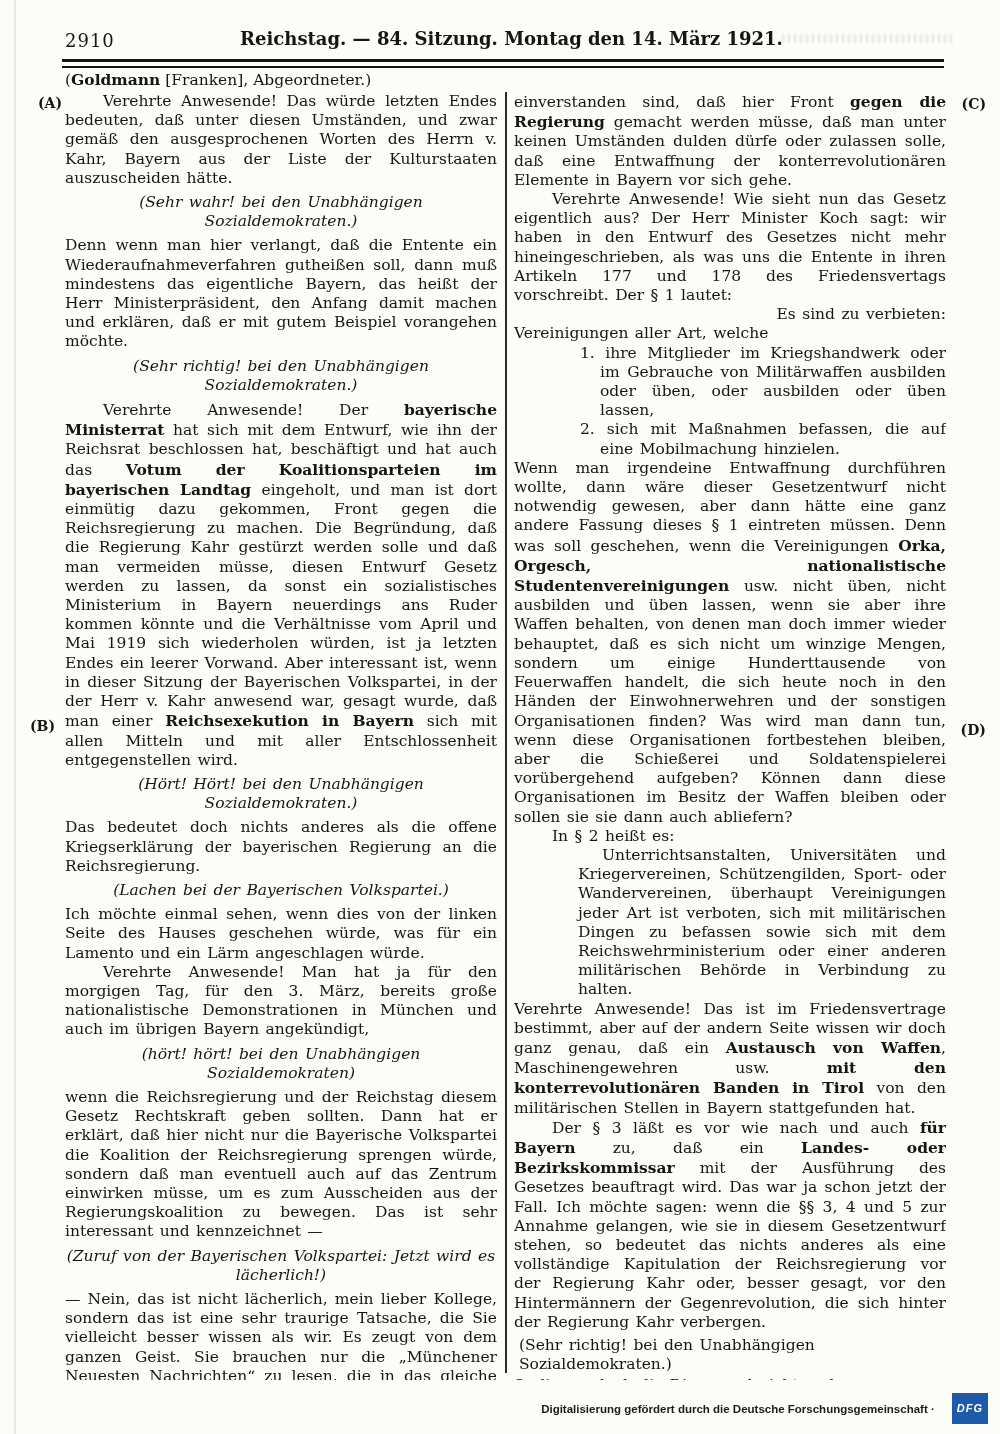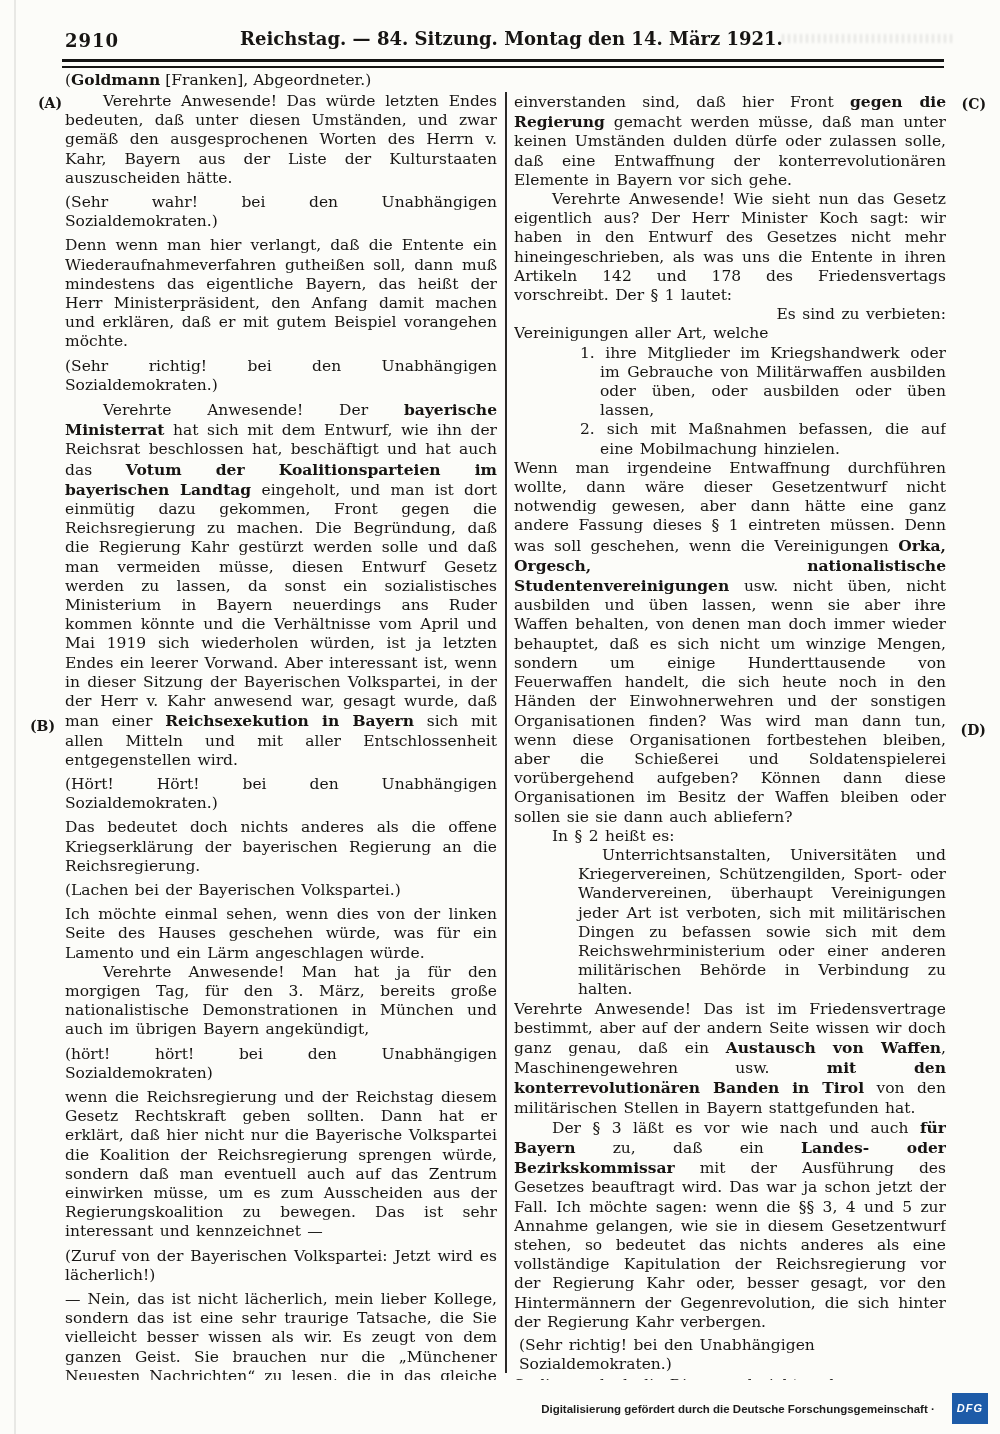--- a/index.html
+++ b/index.html
@@ -5,36 +5,36 @@
   html,body{margin:0;padding:0;background:#d8d8d4;}
   .page{position:relative;width:1000px;height:1434px;margin:0 auto;background:#fcfcf9;
         color:#171513;font-family:"DejaVu Serif",serif;overflow:hidden;}
   
   .scan-noise{position:absolute;top:34px;right:48px;width:170px;height:9px;opacity:.5;
         background:repeating-linear-gradient(90deg,rgba(110,110,110,.35) 0 2px,transparent 2px 6px);
         filter:blur(1px);}
   .scan-edge{position:absolute;left:14px;top:0;bottom:0;width:2px;background:rgba(90,90,90,.12);}
 
   header{position:absolute;top:28px;left:65px;right:58px;height:28px;}
-  .pagenum{position:absolute;left:0;top:2px;font-size:18px;font-weight:bold;letter-spacing:1px;}
+  .pagenum{position:absolute;left:0;top:2px;font-size:18px;font-weight:normal;letter-spacing:1px;}
   .htitle{position:absolute;left:16px;right:0;text-align:center;font-size:18px;font-weight:bold;}
   .hrule{position:absolute;top:59px;left:62px;right:56px;height:4px;
         border-top:3px solid #141414;border-bottom:2px solid #141414;}
 
   .speaker{position:absolute;top:70px;left:65px;font-size:15.5px;}
 
   .columns{position:absolute;top:92px;left:65px;width:881px;height:1288px;display:flex;}
   .col{font-size:15.5px;line-height:19.2px;text-align:justify;word-spacing:1.5px;overflow:hidden;}
   .col-left{width:432px;}
   .col-right{flex:1;}
   .divider{width:2px;background:#2c2a28;margin:0 7px 0 8px;height:1281px;}
 
   .blk{margin:0;}
   .para.indent{text-indent:38px;}
-  .interject-center{margin:5px 0;text-indent:0;}
+  .interject-center{text-align:center;margin:5px 0;text-indent:0;font-style:italic;}
   .interject-left{text-align:left;margin:4px 0 2px 5px;text-indent:0;}
   .quote{margin-left:70px;}
   .quote.qfirst{text-indent:24px;margin-left:64px;}
   .quote-intro{margin-left:150px;text-align:right;}
   .quote-line{text-align:left;}
   .quote-item{margin-left:86px;text-indent:-20px;}
 
   .margin-mark{position:absolute;font-size:14px;font-weight:bold;font-family:"DejaVu Serif",serif;}
   .mark-a{top:95px;left:38px;}
   .mark-b{top:718px;left:30px;}
@@ -79,21 +79,21 @@
         <div class="blk para"><span>Ich möchte einmal sehen, wenn dies von der linken Seite des Hauses geschehen würde, was für ein Lamento und ein Lärm angeschlagen würde.</span></div>
         <div class="blk para indent"><span>Verehrte Anwesende! Man hat ja für den morgigen Tag, für den 3. März, bereits große nationalistische Demonstrationen in München und auch im übrigen Bayern angekündigt,</span></div>
         <div class="blk interject-center">(hört! hört! bei den Unabhängigen Sozialdemokraten)</div>
         <div class="blk para"><span>wenn die Reichsregierung und der Reichstag diesem Gesetz Rechtskraft geben sollten. Dann hat er erklärt, daß hier nicht nur die Bayerische Volkspartei die Koalition der Reichsregierung sprengen würde, sondern daß man eventuell auch auf das Zentrum einwirken müsse, um es zum Ausscheiden aus der Regierungskoalition zu bewegen. Das ist sehr interessant und kennzeichnet —</span></div>
         <div class="blk interject-center">(Zuruf von der Bayerischen Volkspartei: Jetzt wird es lächerlich!)</div>
         <div class="blk para"><span>— Nein, das ist nicht lächerlich, mein lieber Kollege, sondern das ist eine sehr traurige Tatsache, die Sie vielleicht besser wissen als wir. Es zeugt von dem ganzen Geist. Sie brauchen nur die „Münchener Neuesten Nachrichten“ zu lesen, die in das gleiche Horn tuten und von denen schon der Herr Kollege Hoffmann sagte, daß die Liberalen in Bayern noch stets diejenigen gewesen sind, die ganz bestimmt nicht von sich behaupten könnten, daß sie überaus demokratischen Grundsätzen huldigten.</span></div>
       </div>
     <div class="divider"></div>
     <div class="col col-right">
         <div class="blk para"><span>einverstanden sind, daß hier Front </span><b>gegen die Regierung</b><span> gemacht werden müsse, daß man unter keinen Umständen dulden dürfe oder zulassen solle, daß eine Entwaffnung der konterrevolutionären Elemente in Bayern vor sich gehe.</span></div>
-        <div class="blk para indent"><span>Verehrte Anwesende! Wie sieht nun das Gesetz eigentlich aus? Der Herr Minister Koch sagt: wir haben in den Entwurf des Gesetzes nicht mehr hineingeschrieben, als was uns die Entente in ihren Artikeln 142 und 178 des Friedensvertags vorschreibt. Der § 1 lautet:</span></div>
+        <div class="blk para indent"><span>Verehrte Anwesende! Wie sieht nun das Gesetz eigentlich aus? Der Herr Minister Koch sagt: wir haben in den Entwurf des Gesetzes nicht mehr hineingeschrieben, als was uns die Entente in ihren Artikeln 177 und 178 des Friedensvertags vorschreibt. Der § 1 lautet:</span></div>
         <div class="blk quote-intro"><span>Es sind zu verbieten:</span></div>
         <div class="blk quote-line"><span>Vereinigungen aller Art, welche</span></div>
         <div class="blk quote-item"><span>1. ihre Mitglieder im Kriegshandwerk oder im Gebrauche von Militärwaffen ausbilden oder üben, oder ausbilden oder üben lassen,</span></div>
         <div class="blk quote-item"><span>2. sich mit Maßnahmen befassen, die auf eine Mobilmachung hinzielen.</span></div>
         <div class="blk para"><span>Wenn man irgendeine Entwaffnung durchführen wollte, dann wäre dieser Gesetzentwurf nicht notwendig gewesen, aber dann hätte eine ganz andere Fassung dieses § 1 eintreten müssen. Denn was soll geschehen, wenn die Vereinigungen </span><b>Orka, Orgesch, nationalistische Studentenvereinigungen</b><span> usw. nicht üben, nicht ausbilden und üben lassen, wenn sie aber ihre Waffen behalten, von denen man doch immer wieder behauptet, daß es sich nicht um winzige Mengen, sondern um einige Hunderttausende von Feuerwaffen handelt, die sich heute noch in den Händen der Einwohnerwehren und der sonstigen Organisationen finden? Was wird man dann tun, wenn diese Organisationen fortbestehen bleiben, aber die Schießerei und Soldatenspielerei vorübergehend aufgeben? Können dann diese Organisationen im Besitz der Waffen bleiben oder sollen sie sie dann auch abliefern?</span></div>
         <div class="blk para indent"><span>In § 2 heißt es:</span></div>
         <div class="blk quote qfirst"><span>Unterrichtsanstalten, Universitäten und Kriegervereinen, Schützengilden, Sport- oder Wandervereinen, überhaupt Vereinigungen jeder Art ist verboten, sich mit militärischen Dingen zu befassen sowie sich mit dem Reichswehrministerium oder einer anderen militärischen Behörde in Verbindung zu halten.</span></div>
         <div class="blk para"><span>Verehrte Anwesende! Das ist im Friedensvertrage bestimmt, aber auf der andern Seite wissen wir doch ganz genau, daß ein </span><b>Austausch von Waffen</b><span>, Maschinengewehren usw. </span><b>mit den konterrevolutionären Banden in Tirol</b><span> von den militärischen Stellen in Bayern stattgefunden hat.</span></div>
         <div class="blk para indent"><span>Der § 3 läßt es vor wie nach und auch </span><b>für Bayern</b><span> zu, daß ein </span><b>Landes- oder Bezirkskommissar</b><span> mit der Ausführung des Gesetzes beauftragt wird. Das war ja schon jetzt der Fall. Ich möchte sagen: wenn die §§ 3, 4 und 5 zur Annahme gelangen, wie sie in diesem Gesetzentwurf stehen, so bedeutet das nichts anderes als eine vollständige Kapitulation der Reichsregierung vor der Regierung Kahr oder, besser gesagt, vor den Hintermännern der Gegenrevolution, die sich hinter der Regierung Kahr verbergen.</span></div>
         <div class="blk interject-left">(Sehr richtig! bei den Unabhängigen Sozialdemokraten.)</div>

